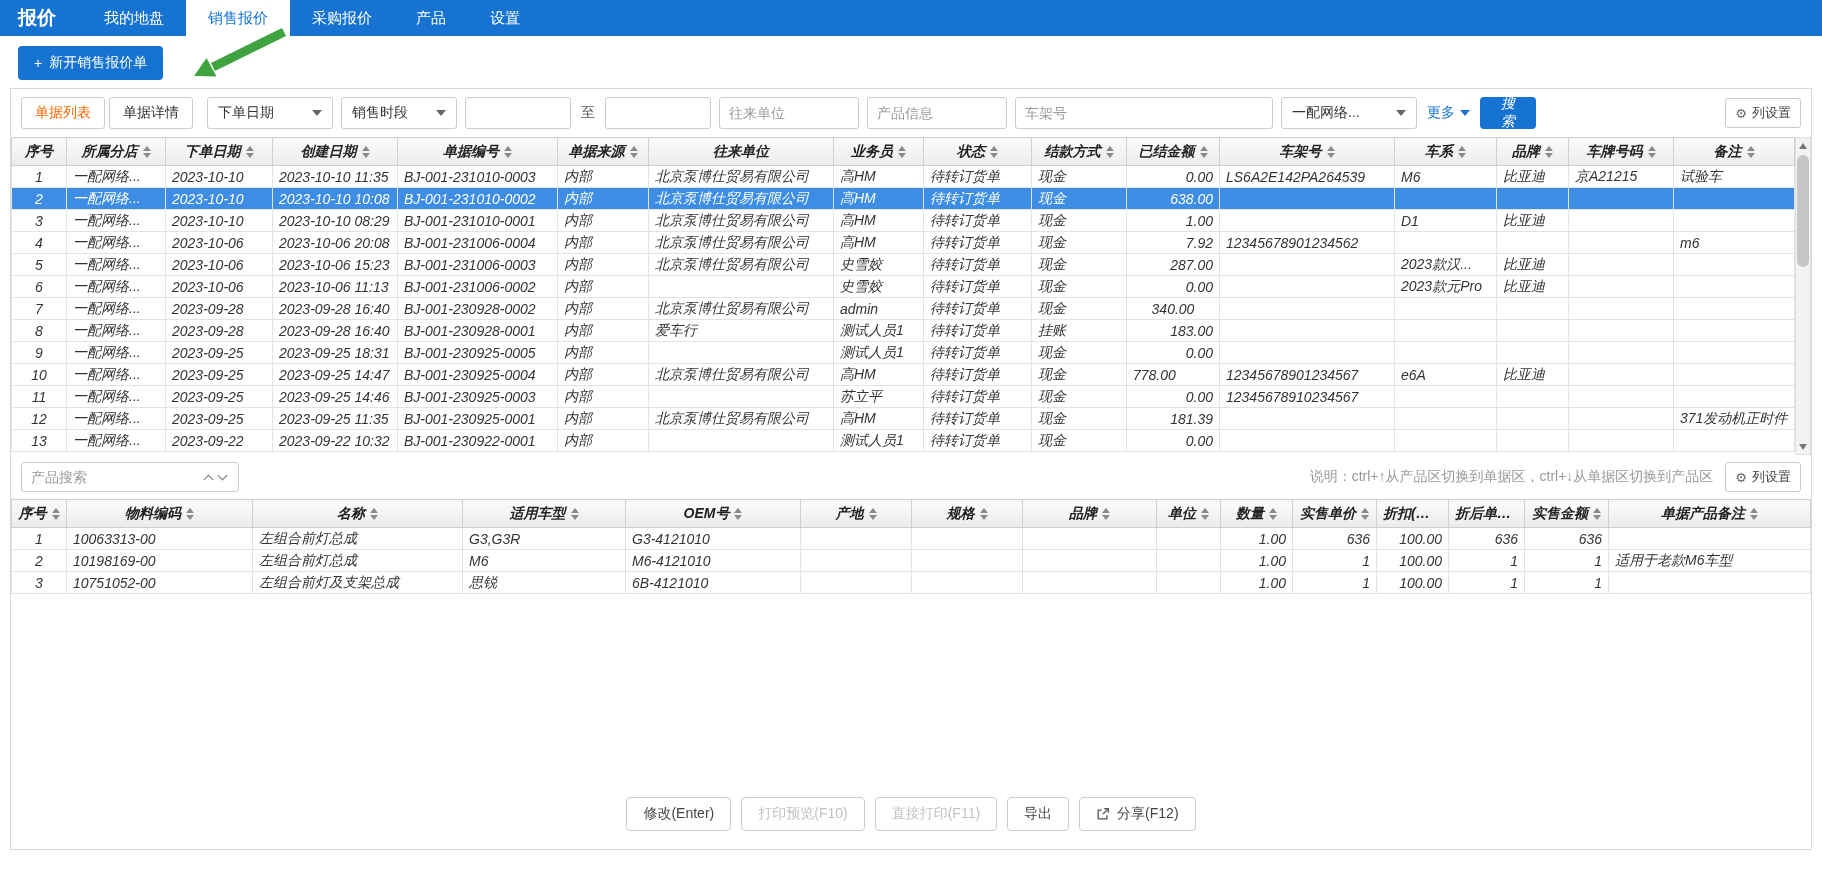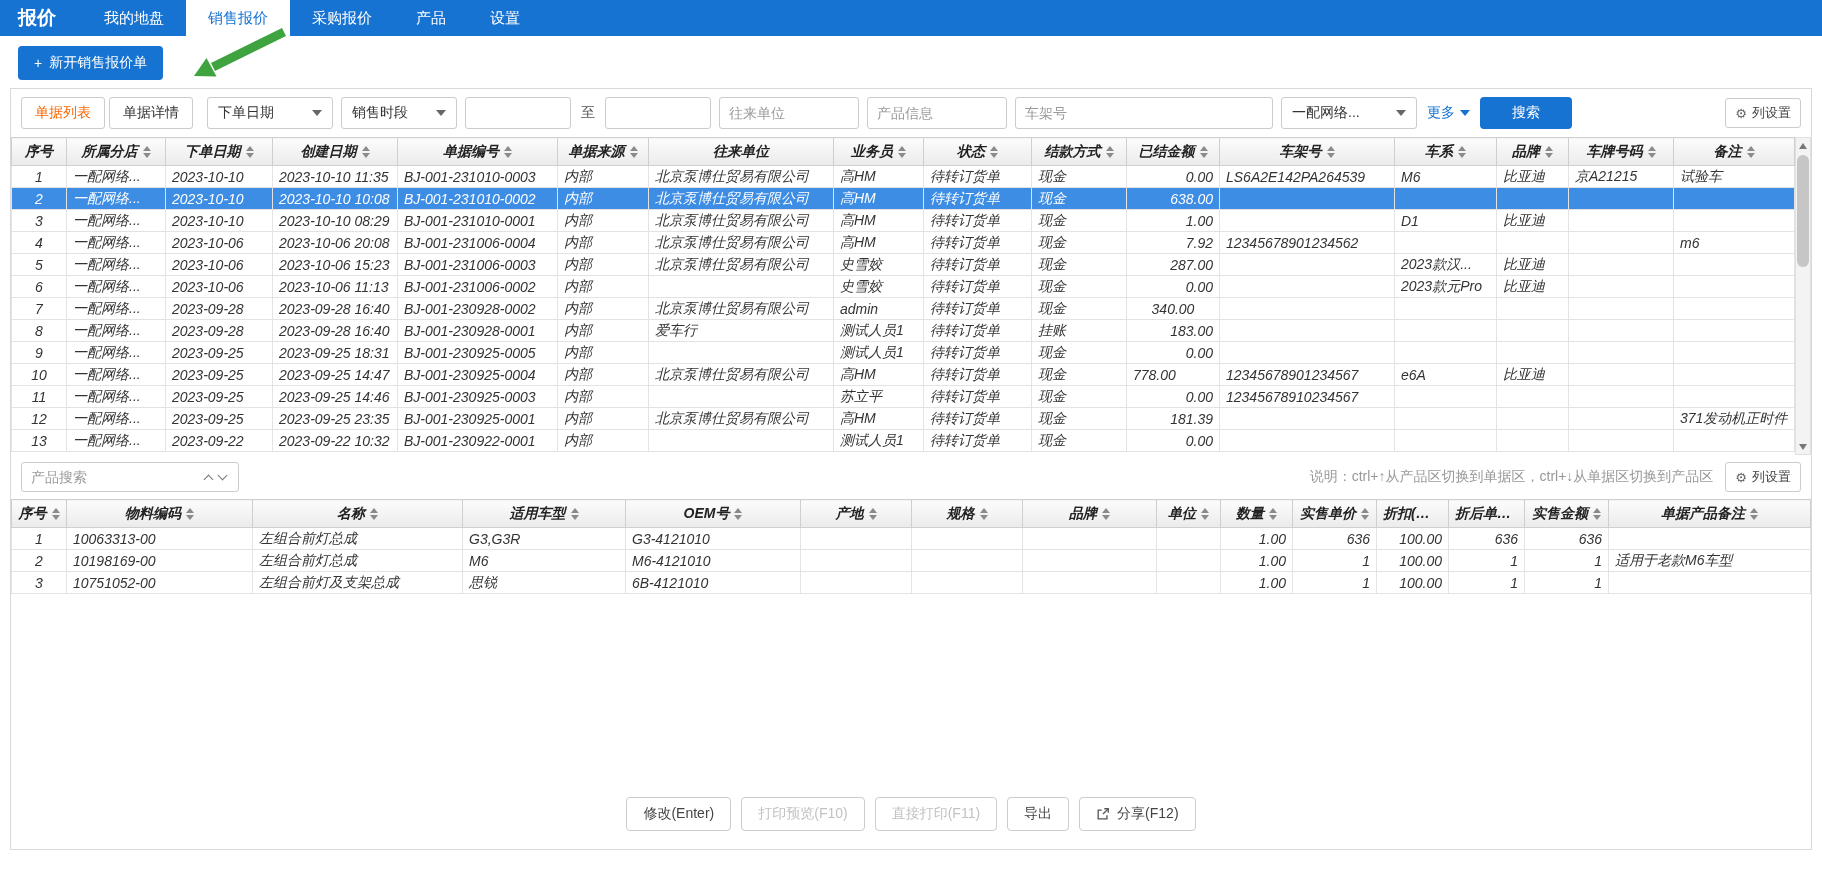--- a/index.html
+++ b/index.html
@@ -49,21 +49,21 @@
   .caret { width:0; height:0; border-left:5px solid transparent; border-right:5px solid transparent; border-top:6px solid #666; flex:0 0 auto; }
   .caret.blue { border-top-color:var(--topbar-blue,#1673d2); }
   .inp { border:1px solid #ccc; border-radius:3px; height:32px; padding:0 9px; font-size:14px; font-family:inherit; color:#333; }
   .inp::placeholder { color:#9a9a9a; }
   .w-date { width:106px; }
   .w-mid { width:140px; }
   .w-vin { width:258px; }
   .w-branch { width:136px; }
   .to-label { color:#555; padding:0 2px; }
   .more-link { color:var(--topbar-blue,#1673d2); display:inline-flex; align-items:center; gap:5px; cursor:pointer; white-space:nowrap; margin:0 2px; }
-  .btn-search { width:92px; justify-content:center; }
+  .btn-search { width:56px; justify-content:center;font-style:italic; }
   .spacer { flex:1 1 auto; }
   .btn-outline {
     border:1px solid #ccc; background:#fff; border-radius:3px; height:30px; padding:0 9px;
     font-size:13px; color:#444; cursor:pointer; display:inline-flex; align-items:center; gap:5px;
     font-family:inherit; white-space:nowrap;
   }
   .gear { font-size:13px; color:#666; }
   
   .orders-wrap { position:relative; padding-right:16px; flex:0 0 auto; }
   .orders-scroll { height:318px; overflow:hidden; }
@@ -457,21 +457,21 @@
                 <td>12345678910234567</td>
                 <td></td>
                 <td></td>
                 <td></td>
                 <td></td>
               </tr>
               <tr>
                 <td style="text-align: center;">12</td>
                 <td>一配网络...</td>
                 <td>2023-09-25</td>
-                <td>2023-09-25 23:35</td>
+                <td>2023-09-25 11:35</td>
                 <td>BJ-001-230925-0001</td>
                 <td>内部</td>
                 <td>北京泵博仕贸易有限公司</td>
                 <td>高HM</td>
                 <td>待转订货单</td>
                 <td>现金</td>
                 <td style="text-align: right;">181.39</td>
                 <td></td>
                 <td></td>
                 <td></td>

